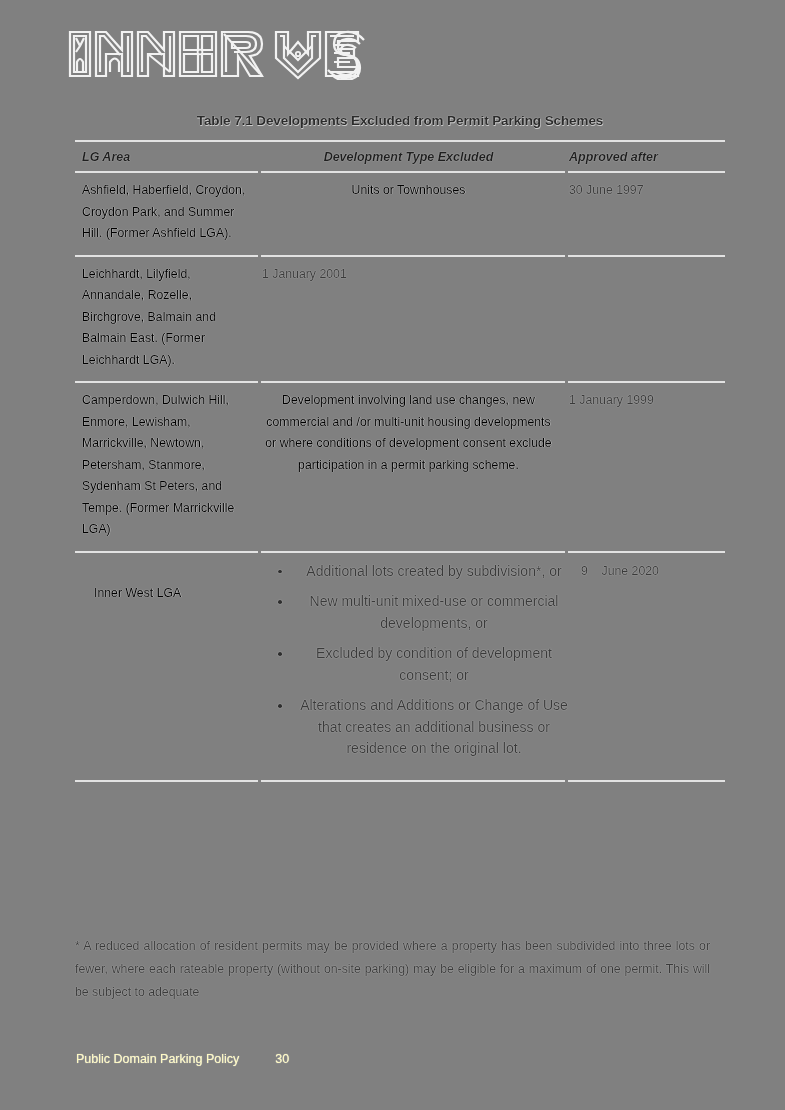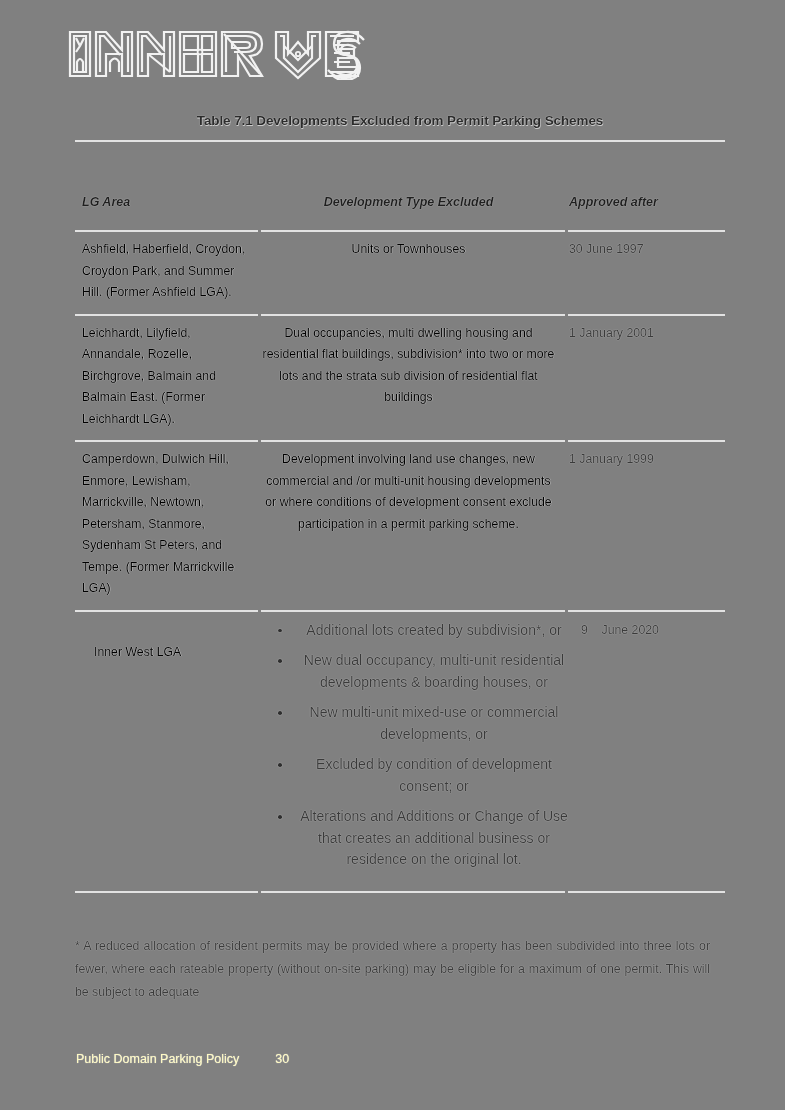--- a/index.html
+++ b/index.html
@@ -77,22 +77,21 @@
     display: flex;
     width: 100%;
     box-sizing: border-box;
   }
   .c1 { width: 183px; flex: 0 0 183px; padding: 7px 8px 10px 7px; box-sizing: border-box; }
   .c2 { width: 307px; flex: 0 0 307px; padding: 7px 10px 10px 4px; box-sizing: border-box; text-align: center; }
   .c3 { width: 160px; flex: 0 0 160px; padding: 7px 0 10px 4px; box-sizing: border-box; }
 
   .hdr .c1, .hdr .c2, .hdr .c3 {
     padding-top: 5px;
-    padding-bottom: 20px;
-    margin-top: 45px;
+    padding-bottom: 6px;
   }
   .hdr span {
     font-style: italic;
     font-weight: bold;
     font-size: 12.5px;
     color: #1f1f1f;
     text-shadow: 0 0 1px rgba(255,255,255,0.8);
   }
 
   .cell-text {
@@ -254,23 +253,20 @@
         <div class="date-approved">30 June 1997</div>
       </div>
     </div>
 
     <div class="rule gapped"></div>
 
     <div class="row">
       <div class="c1">
         <div class="cell-text">Leichhardt, Lilyfield, Annandale, Rozelle, Birchgrove, Balmain and Balmain East. (Former Leichhardt LGA).</div>
       </div>
-      <div class="c2">
-        <div class="cell-text">Dual occupancies, multi dwelling housing and residential flat buildings, subdivision* into two or more lots and the strata sub division of residential flat buildings</div>
-      </div>
       <div class="c3">
         <div class="date-approved">1 January 2001</div>
       </div>
     </div>
 
     <div class="rule gapped"></div>
 
     <div class="row">
       <div class="c1">
         <div class="cell-text">Camperdown, Dulwich Hill, Enmore, Lewisham, Marrickville, Newtown, Petersham, Stanmore, Sydenham St Peters, and Tempe. (Former Marrickville LGA)</div>
@@ -285,21 +281,20 @@
 
     <div class="rule gapped"></div>
 
     <div class="row row4">
       <div class="c1">
         <div class="cell-text">Inner West LGA</div>
       </div>
       <div class="c2">
         <ul class="bullets">
           <li>Additional lots created by subdivision*, or</li>
-          <li>New dual occupancy, multi-unit residential developments &amp; boarding houses, or</li>
           <li>New multi-unit mixed-use or commercial developments, or</li>
           <li>Excluded by condition of development consent; or</li>
           <li>Alterations and Additions or Change of Use that creates an additional business or residence on the original lot.</li>
         </ul>
       </div>
       <div class="c3">
         <div class="date-approved">9    June 2020</div>
       </div>
     </div>
 

